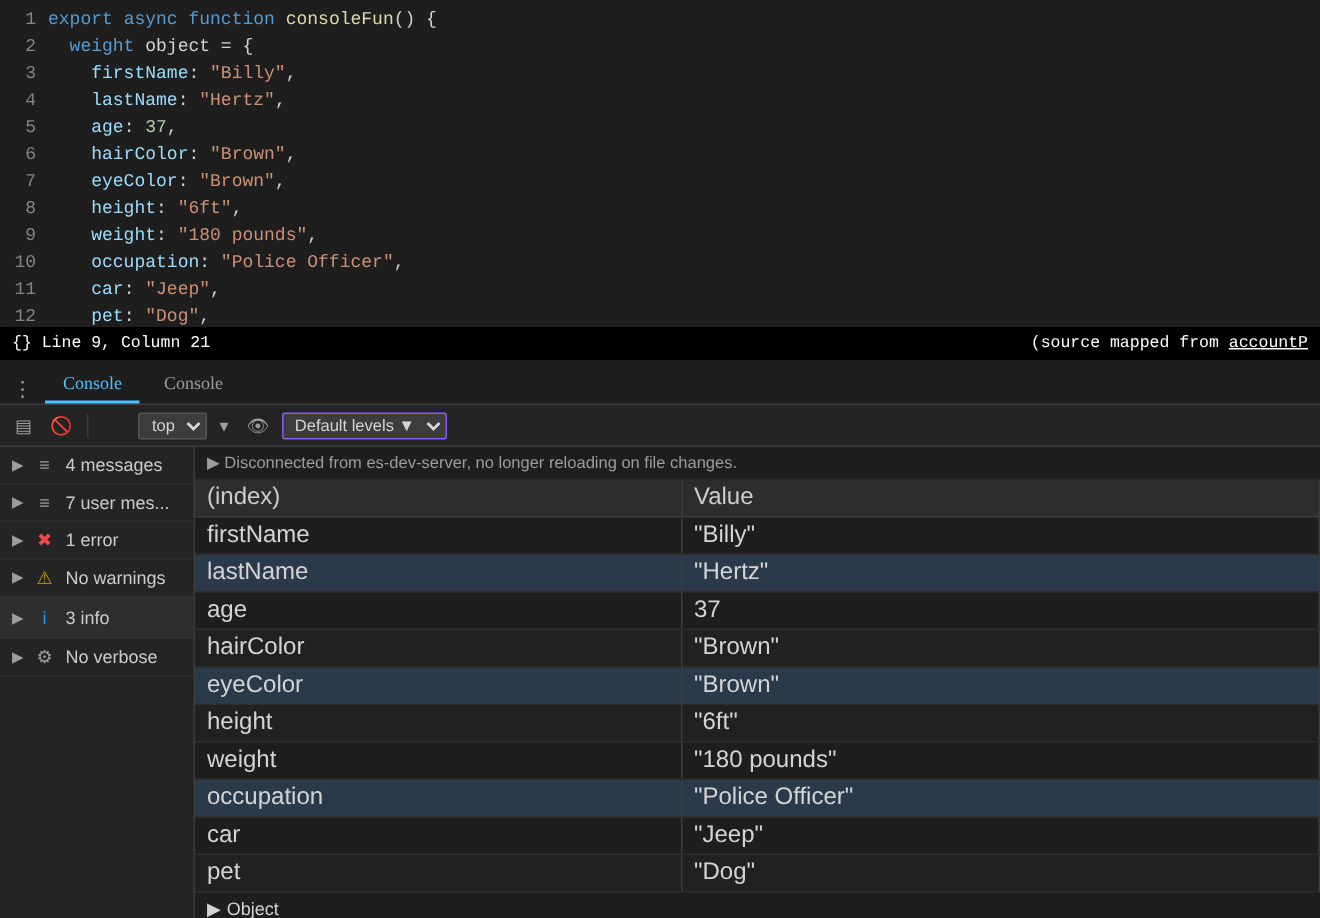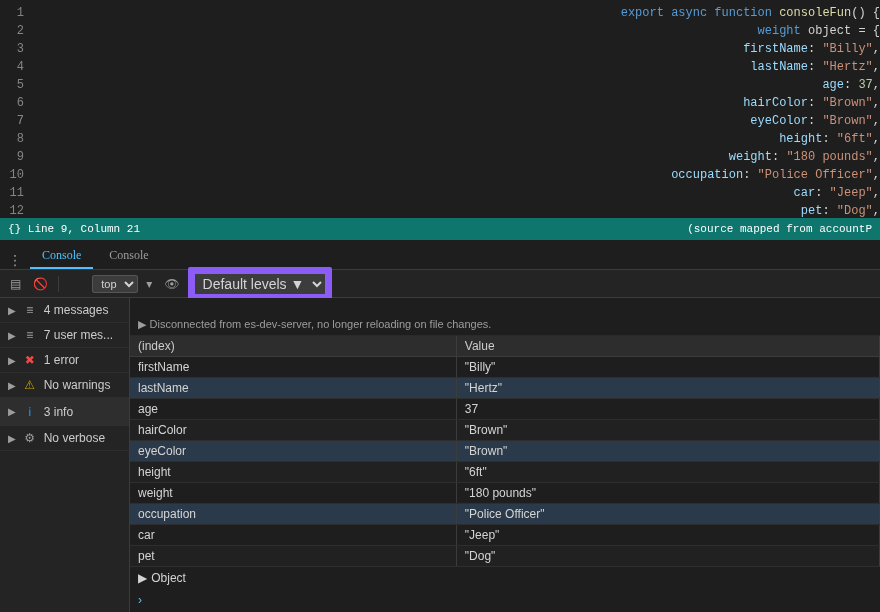--- a/index.html
+++ b/index.html
@@ -19,47 +19,46 @@
       min-width: 32px;
       user-select: none;
       line-height: 18px;
       background: #1e1e1e;
     }
     .line-numbers div { line-height: 18px; }
     .code-content {
       padding: 4px 0;
       flex: 1;
       overflow: hidden;
-      text-align: right;
     }
     .code-line {
       line-height: 18px;
       white-space: pre;
     }
     .kw { color: #569cd6; }
     .fn { color: #dcdcaa; }
     .str { color: #ce9178; }
     .num { color: #b5cea8; }
     .prop { color: #9cdcfe; }
     .plain { color: #d4d4d4; }
 
     
     .status-bar {
-      background: #0f766e;
+      background: #000000;
       color: #fff;
       padding: 2px 8px;
       font-size: 11px;
       display: flex;
       justify-content: space-between;
       align-items: center;
       height: 22px;
     }
     .status-left { display: flex; align-items: center; gap: 8px; }
     .status-right { font-size: 11px; }
-    .status-right a { color: #fff; }
+    .status-right a { color: #fff; text-decoration: underline; }
 
     
     .devtools {
       background: #242424;
       height: 372px;
       display: flex;
       flex-direction: column;
     }
 
     
@@ -127,23 +126,23 @@
       border: 1px solid #555;
       color: #d4d4d4;
       font-size: 11px;
       padding: 2px 6px;
       border-radius: 2px;
       max-width: 220px;
     }
     .filter-input::placeholder { color: #6d6d6d; }
     .level-select {
       background: #3c3c3c;
-      border: 7px solid #8b5cf6;
-      color: #d4d4d4;
-      font-size: 14px;
+      border: 1px solid #8b5cf6;
+      color: #d4d4d4;
+      font-size: 11px;
       padding: 1px 4px;
       border-radius: 2px;
     }
     .separator { width: 1px; height: 16px; background: #3c3c3c; margin: 0 2px; }
 
     
     .console-body {
       display: flex;
       flex: 1;
       overflow: hidden;
@@ -182,28 +181,27 @@
       overflow-y: auto;
       background: #1e1e1e;
       font-family: Arial, sans-serif;
       font-size: 12px;
     }
     .console-message {
       padding: 4px 8px;
       border-bottom: 1px solid #2a2a2a;
       color: #9d9d9d;
       font-size: 11px;
-      margin-top: 16px;
     }
 
     
     .console-table {
       width: 100%;
       border-collapse: collapse;
-      font-size: 12px;
+      font-size: 16px;
     }
     .console-table thead tr {
       background: #2d2d2d;
     }
     .console-table th {
       text-align: left;
       padding: 3px 8px;
       color: #ccc;
       border-right: 1px solid #3c3c3c;
       border-bottom: 1px solid #3c3c3c;

